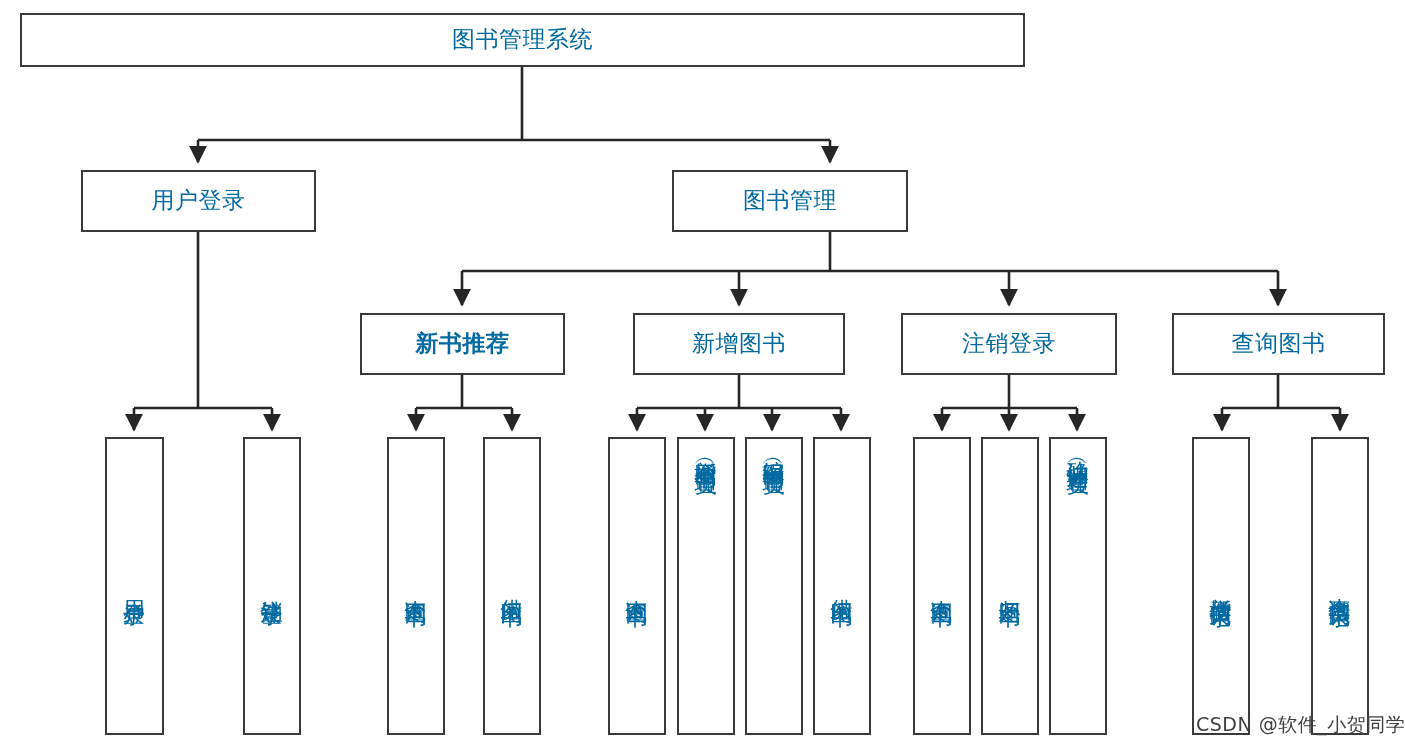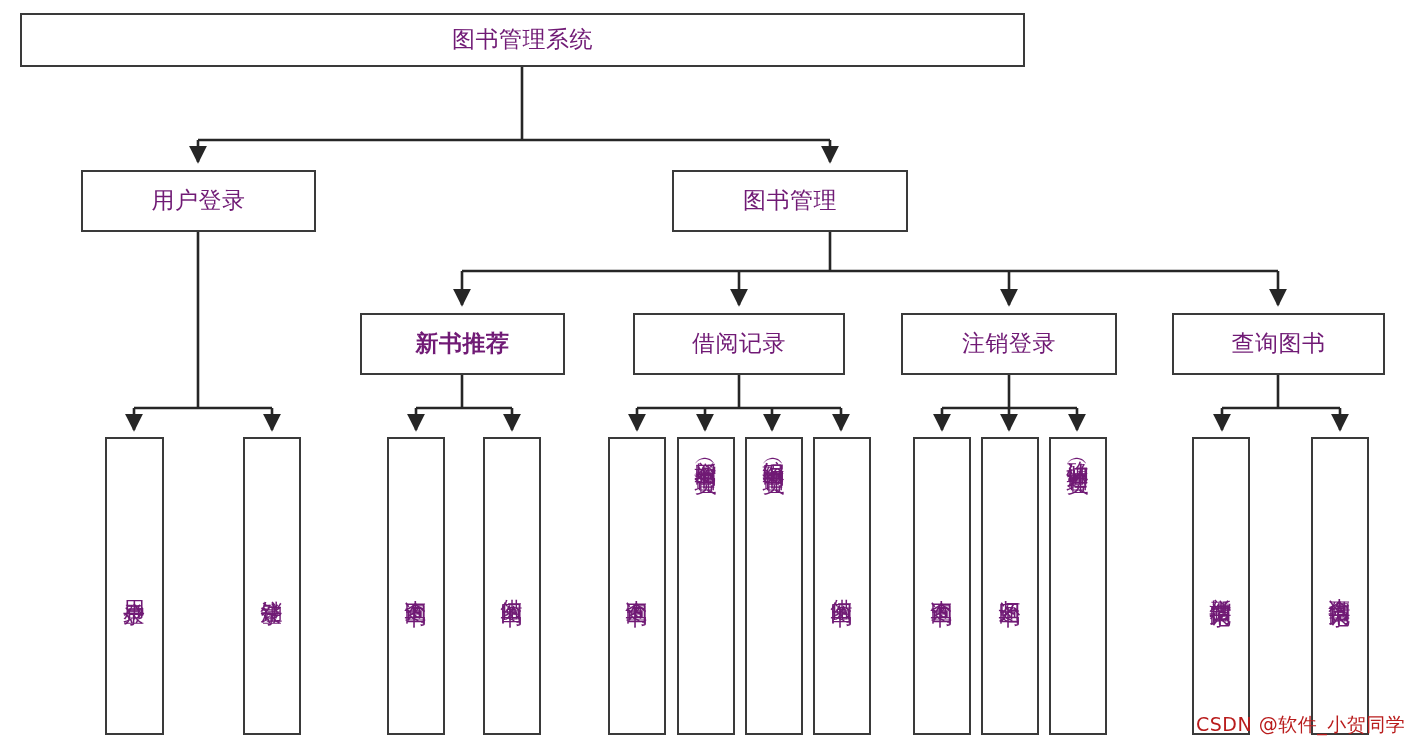--- a/index.html
+++ b/index.html
@@ -22,21 +22,21 @@
     left: 0;
     top: 0;
     width: 1405px;
     height: 747px;
   }
   .node {
     position: absolute;
     box-sizing: border-box;
     border: 2px solid #3a3a3a;
     background: #ffffff;
-    color: #701a75;
+    color: #0369a1;
     display: flex;
     align-items: center;
     justify-content: center;
     text-align: center;
     z-index: 2;
   }
   .node.h {
     font-size: 23px;
     line-height: 1.2;
     letter-spacing: 0.5px;
@@ -55,21 +55,21 @@
     padding-top: 4px;
   }
   .node .lbl {
     display: block;
   }
   #watermark {
     position: absolute;
     left: 1196px;
     top: 712px;
     font-size: 19px;
-    color: #b91c1c;
+    color: #404040;
     white-space: nowrap;
     z-index: 3;
     letter-spacing: 0.5px;
     text-align: right;
   }
 </style>
 </head>
 <body>
 
 <div id="canvas">
@@ -132,21 +132,21 @@
     <span class="lbl">用户登录</span>
   </div>
   <div class="node h" style="left:672px; top:170px; width:236px; height:62px;">
     <span class="lbl">图书管理</span>
   </div>
 
   <div class="node h" style="left:360px; top:313px; width:205px; height:62px;font-weight:bold;">
     <span class="lbl">新书推荐</span>
   </div>
   <div class="node h" style="left:633px; top:313px; width:212px; height:62px;">
-    <span class="lbl">借阅记录</span>
+    <span class="lbl">新增图书</span>
   </div>
   <div class="node h" style="left:901px; top:313px; width:216px; height:62px;">
     <span class="lbl">注销登录</span>
   </div>
   <div class="node h" style="left:1172px; top:313px; width:213px; height:62px;">
     <span class="lbl">查询图书</span>
   </div>
 
   <div class="node v" style="left:105px; top:437px; width:59px; height:298px;">
     <span class="lbl">用户登录</span>

